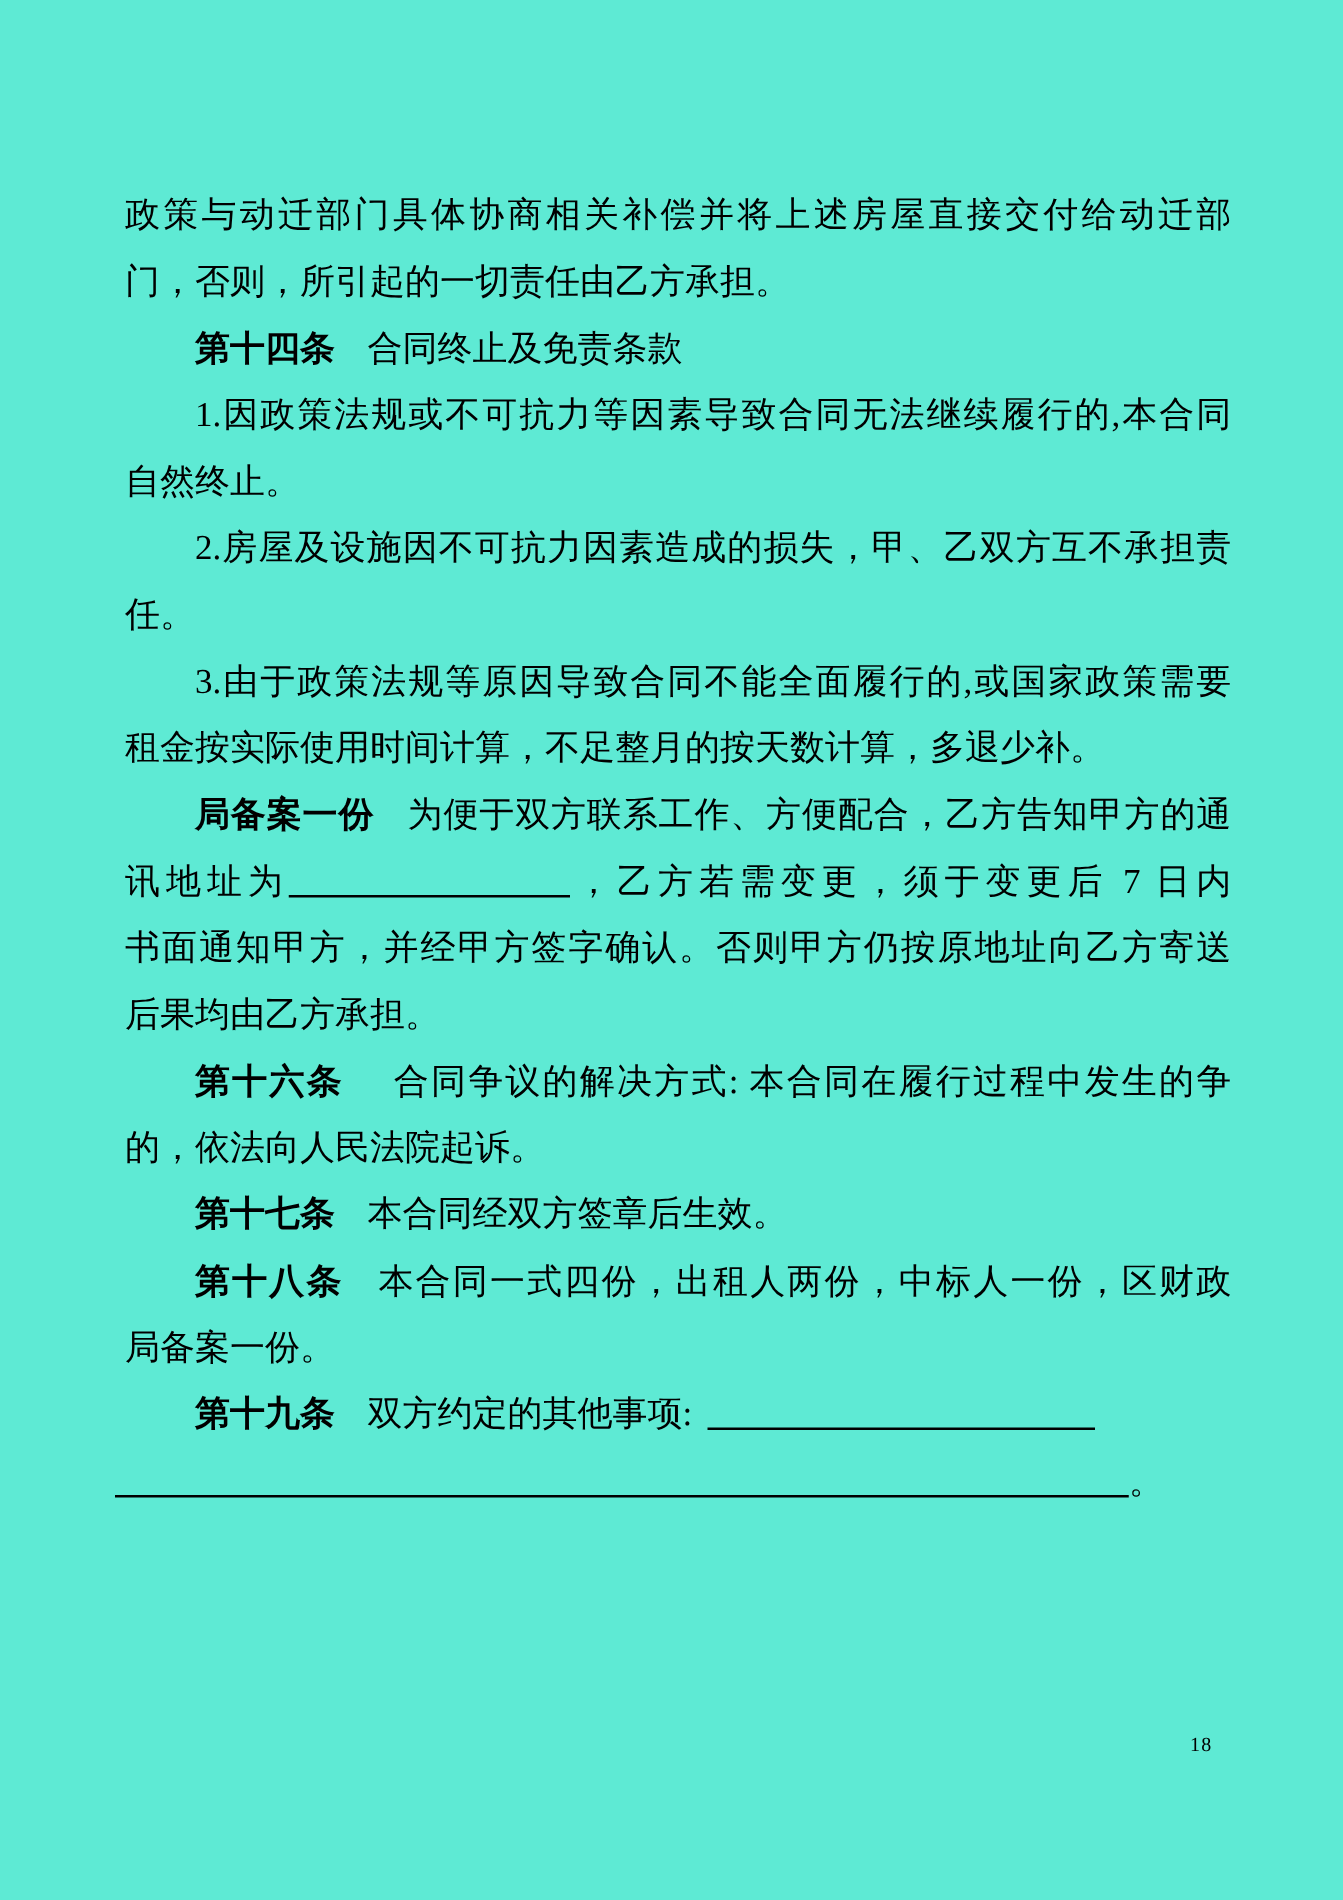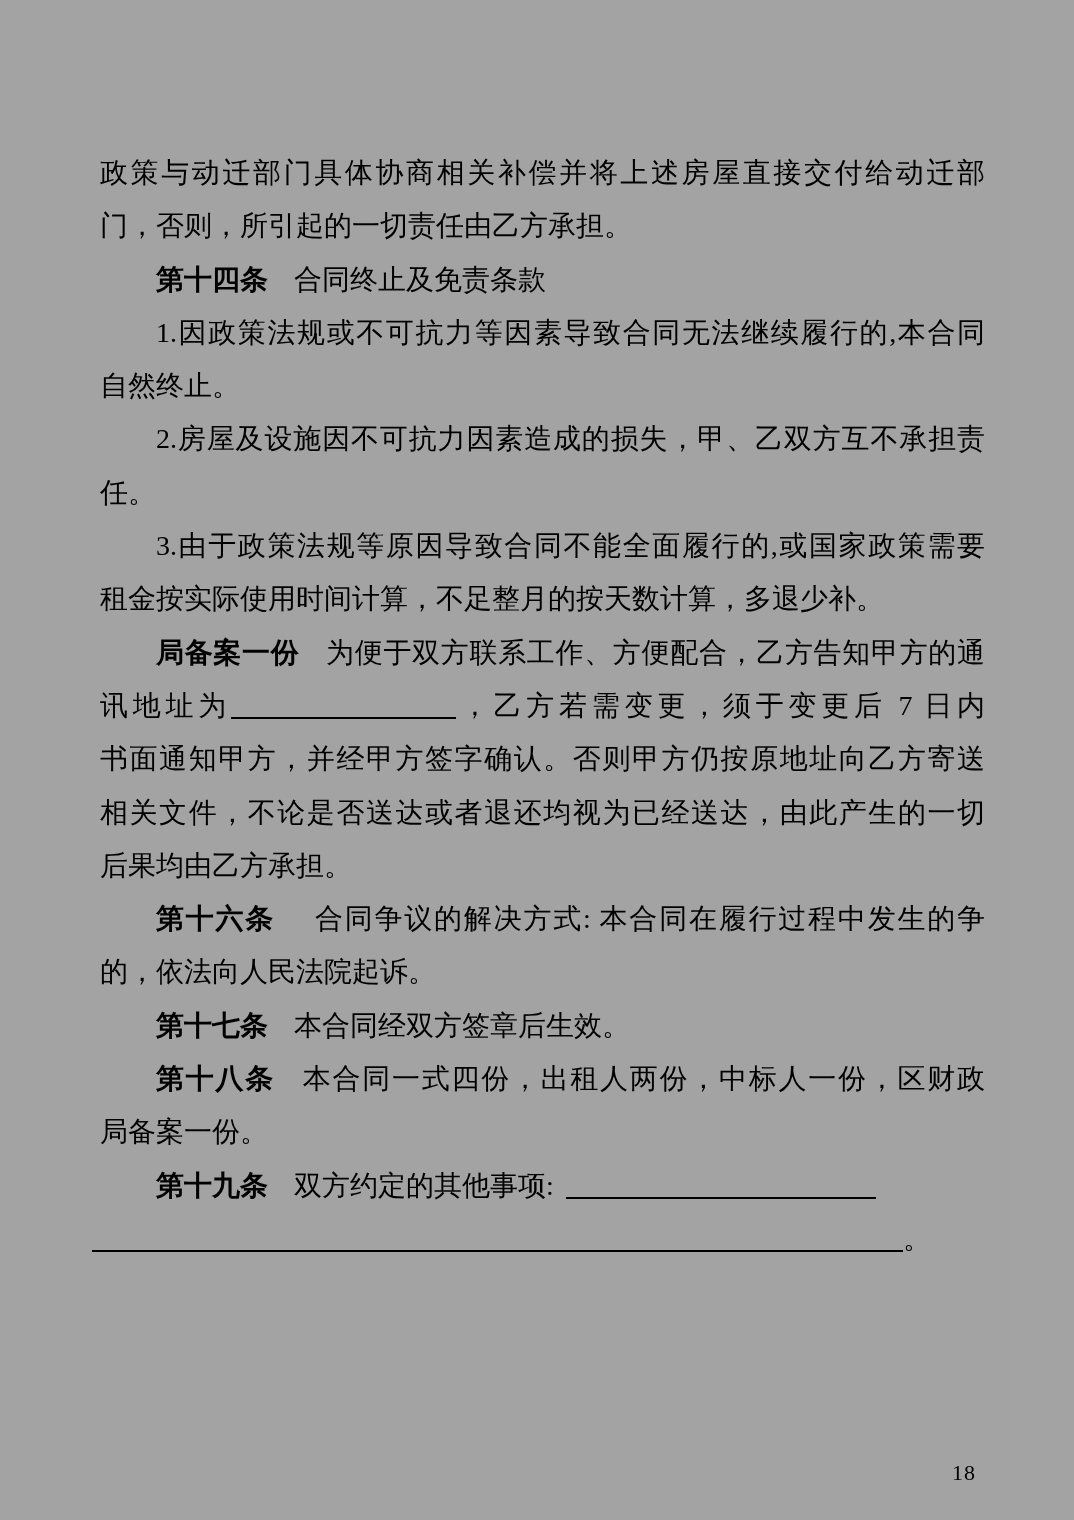--- a/index.html
+++ b/index.html
@@ -1,43 +1,43 @@
 <!DOCTYPE html>
 <html lang="zh"><head>
 <meta charset="utf-8">
 <style>
   html,body{margin:0;padding:0}
   body{
     width:1074px;height:1520px;position:relative;
     background:#ffffff;color:#000;
     font-family:"Liberation Serif","DejaVu Serif",serif;
   }
-  .page{position:absolute;inset:0;background:#a3a3a3}
+  .page{position:absolute;inset:0;background:#5eead4}
   .doc{
     position:absolute;left:100px;top:146px;width:885px;
     font-size:28px;line-height:53.3px;
   }
   .line{height:53.3px;white-space:nowrap}
   .just{text-align:justify;text-align-last:justify}
   .indent{padding-left:56px}
   .clause{font-weight:bold}
   .hgap{display:inline-block;width:26px}
   .hgap-w{display:inline-block;width:38px}
   .hgap-s{display:inline-block;width:12px}
   .blank{
     display:inline-block;border-bottom:2px solid #000;
     vertical-align:-4px;height:1.1em;
   }
   .b225{width:225px}
   .b310{width:310px}
   .b811{width:811px}
   .lastline{margin-left:-8px;width:893px}
   .pageno{
-    position:absolute;left:952px;top:1460px;
-    font-size:22px;letter-spacing:1px;
+    position:absolute;left:952px;top:1388px;
+    font-size:16px;letter-spacing:1px;
   }
 </style>
 </head>
 <body>
 
 <div class="page">
   <div class="doc">
 
     <div class="line just"><span>政策与动迁部门具体协商相关补偿并将上述房屋直接交付给动迁部</span></div>
 
@@ -57,21 +57,20 @@
 
 
     <div class="line"><span>租金按实际使用时间计算，不足整月的按天数计算，多退少补。</span></div>
 
     <div class="line just indent"><b class="clause">局备案一份</b><span class="hgap"></span><span>为便于双方联系工作、方便配合，乙方告知甲方的通</span></div>
 
     <div class="line just"><span>讯地址为</span><span class="blank b225"></span><span>，乙方若需变更，须于变更后 7 日内</span></div>
 
     <div class="line just"><span>书面通知甲方，并经甲方签字确认。否则甲方仍按原地址向乙方寄送</span></div>
 
-    <div class="line just"><span>相关文件，不论是否送达或者退还均视为已经送达，由此产生的一切</span></div>
 
     <div class="line"><span>后果均由乙方承担。</span></div>
 
     <div class="line just indent"><b class="clause">第十六条</b><span class="hgap-w"></span><span>合同争议的解决方式: 本合同在履行过程中发生的争</span></div>
 
 
     <div class="line"><span>的，依法向人民法院起诉。</span></div>
 
     <div class="line indent"><b class="clause">第十七条</b><span class="hgap"></span><span>本合同经双方签章后生效。</span></div>
 

